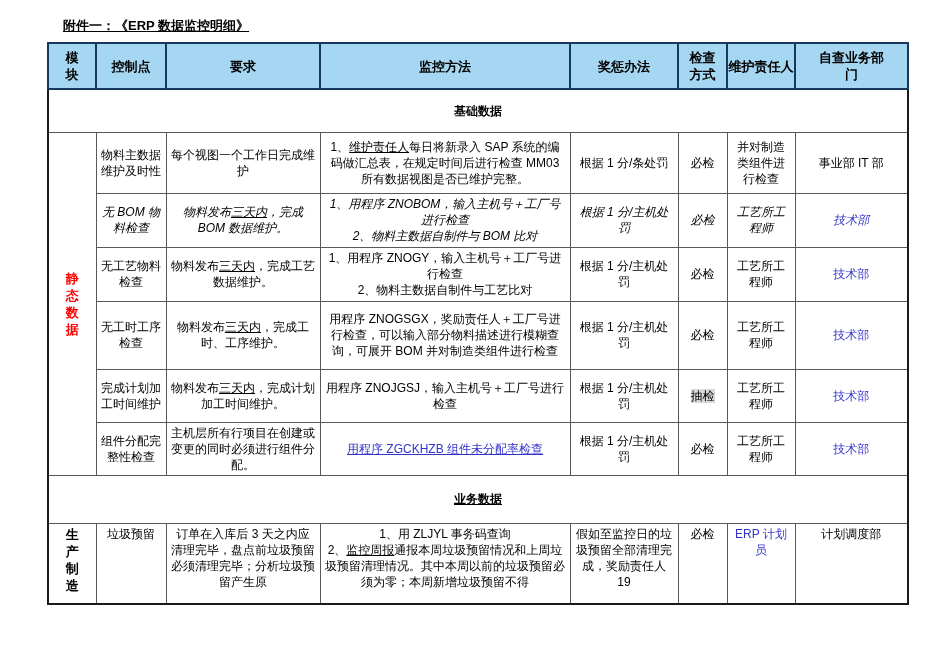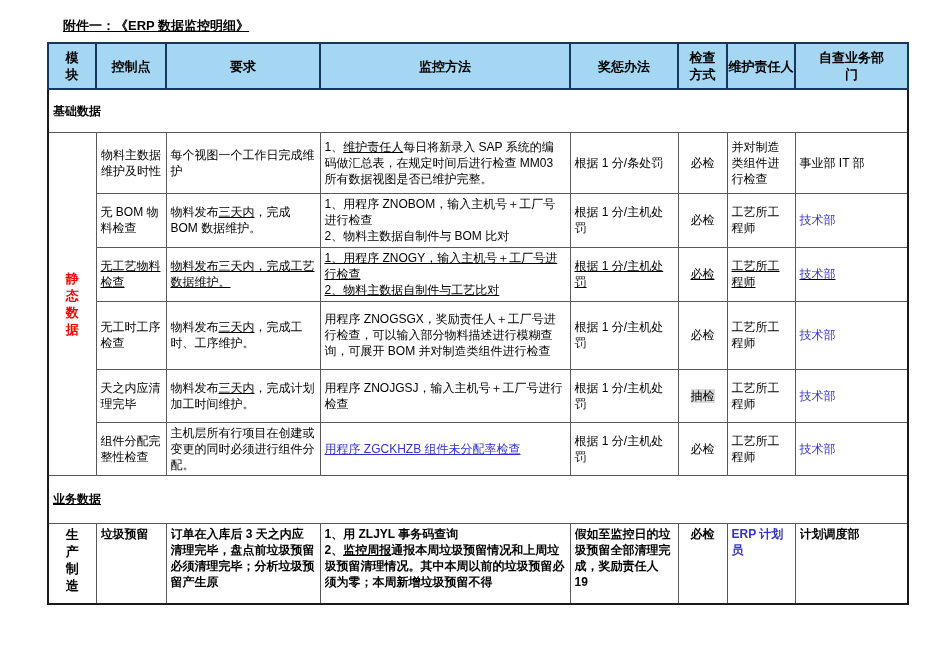--- a/index.html
+++ b/index.html
@@ -24,24 +24,25 @@
     background: var(--header-bg);
     border: 2px solid var(--header-border);
     font-size: 13px; font-weight: bold; text-align: center;
     padding: 1px 0; line-height: 17px; white-space: pre-line;
   }
   table.erp-table td {
     border: 1px solid var(--inner-border);
     font-size: 12px; line-height: 16px;
     padding: 2px 4px; vertical-align: middle;
     overflow: hidden;
+    text-align: center;
   }
   .cw { white-space: pre-wrap; word-break: break-word; }
   tr.clip td { vertical-align: top; }
-  tr.clip .cw { max-height: 74px; overflow: hidden; font-weight: bold; }
+  tr.clip .cw { max-height: 74px; overflow: hidden; }
   td.section-cell {
     font-size: 13px; font-weight: bold; padding-left: 9px;
     background: #ffffff;
   }
   td.c-module { text-align: center; }
   td.c-module .module-label {
     display: inline-block; font-size: 13px; font-weight: bold;
     line-height: 17px; white-space: pre-line;
   }
   .t-center { text-align: center; }
@@ -105,21 +106,21 @@
         <td class="c-check">
           <div class="cw"><span class="">必检</span></div>
         </td>
         <td class="c-mnt">
           <div class="cw"><span class="">并对制造类组件进行检查</span></div>
         </td>
         <td class="c-dept">
           <div class="cw"><span class="">事业部 IT 部</span></div>
         </td>
       </tr>
-      <tr style="height: 54px;">
+      <tr style="height: 54px; font-style: italic;">
         <td class="c-cp">
           <div class="cw"><span class="">无 BOM 物料检查</span></div>
         </td>
         <td class="c-req">
           <div class="cw"><span class="">物料发布</span><span class=" seg-u">三天内</span><span class="">，完成 BOM 数据维护。</span></div>
         </td>
         <td class="c-method">
           <div class="cw"><span class="">1、用程序 ZNOBOM，输入主机号＋工厂号进行检查
 2、物料主数据自制件与 BOM 比对</span></div>
         </td>
@@ -129,21 +130,21 @@
         <td class="c-check">
           <div class="cw"><span class="">必检</span></div>
         </td>
         <td class="c-mnt">
           <div class="cw"><span class="">工艺所工程师</span></div>
         </td>
         <td class="c-dept">
           <div class="cw"><span class=" seg-blue">技术部</span></div>
         </td>
       </tr>
-      <tr style="height: 54px; text-decoration: underline;">
+      <tr style="height: 54px;">
         <td class="c-cp">
           <div class="cw"><span class="">无工艺物料检查</span></div>
         </td>
         <td class="c-req">
           <div class="cw"><span class="">物料发布</span><span class=" seg-u">三天内</span><span class="">，完成工艺数据维护。</span></div>
         </td>
         <td class="c-method">
           <div class="cw"><span class="">1、用程序 ZNOGY，输入主机号＋工厂号进行检查
 2、物料主数据自制件与工艺比对</span></div>
         </td>
@@ -178,21 +179,21 @@
         </td>
         <td class="c-mnt">
           <div class="cw"><span class="">工艺所工程师</span></div>
         </td>
         <td class="c-dept">
           <div class="cw"><span class=" seg-blue">技术部</span></div>
         </td>
       </tr>
       <tr style="height: 53px;">
         <td class="c-cp">
-          <div class="cw"><span class="">天之内应清理完毕</span></div>
+          <div class="cw"><span class="">完成计划加工时间维护</span></div>
         </td>
         <td class="c-req">
           <div class="cw"><span class="">物料发布</span><span class=" seg-u">三天内</span><span class="">，完成计划加工时间维护。</span></div>
         </td>
         <td class="c-method">
           <div class="cw"><span class="">用程序 ZNOJGSJ，输入主机号＋工厂号进行检查</span></div>
         </td>
         <td class="c-pen">
           <div class="cw"><span class="">根据 1 分/主机处罚</span></div>
         </td>

